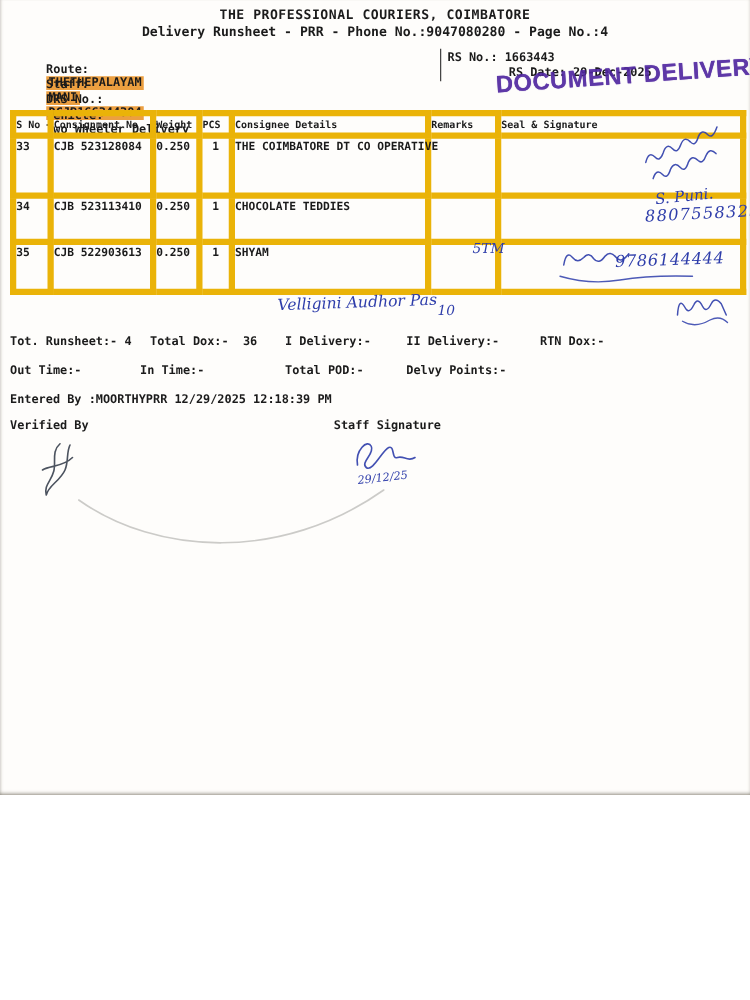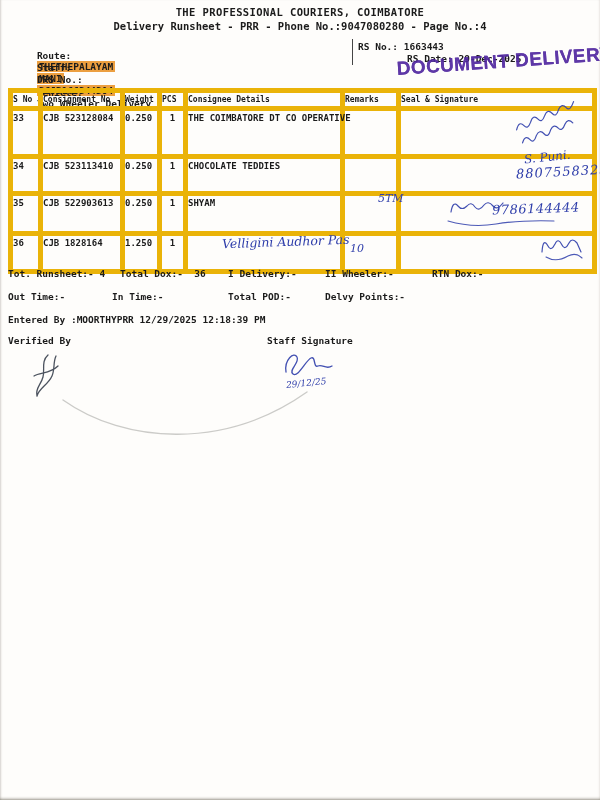--- a/index.html
+++ b/index.html
@@ -1,17 +1,17 @@
 <!DOCTYPE html>
 <html><head>
 <meta charset="utf-8">
 <style>
   html,body{margin:0;padding:0;background:#ffffff;}
   .page{
-    position:relative;width:600px;height:800px;background:#fefdfb;
+    position:relative;width:600px;height:636px;background:#fefdfb;
     font-family:"DejaVu Sans Mono",monospace;color:#1b1b1b;overflow:hidden;
     box-shadow: inset 0 -3px 3px -2px rgba(110,104,90,.7),
                 inset 2px 0 2px -1px rgba(160,158,150,.4),
                 inset -2px 0 2px -1px rgba(205,203,195,.35);
   }
   .abs{position:absolute;}
   .title{top:6px;left:0;width:100%;text-align:center;font-size:10.5px;font-weight:700;letter-spacing:.4px;}
   .subtitle{top:20px;left:0;width:100%;text-align:center;font-size:10.5px;font-weight:700;}
   .meta{font-size:9.5px;font-weight:700;white-space:pre;}
   .hl{background:#ec9f40;padding:0 2px;}
@@ -109,29 +109,20 @@
       </tr>
       <tr class="r2">
         <td>35</td>
         <td>CJB 522903613</td>
         <td>0.250</td>
         <td class="c">1</td>
         <td>SHYAM</td>
         <td></td>
         <td></td>
       </tr>
-      <tr class="r3">
-        <td>36</td>
-        <td>CJB 1828164</td>
-        <td>1.250</td>
-        <td class="c">1</td>
-        <td></td>
-        <td></td>
-        <td></td>
-      </tr>
     </tbody>
   </table>
 
   <svg class="scribble" style="left:512px;top:103px;" width="88" height="42" viewBox="0 0 88 42">
     <path d="M4,20 q4,-9 8,-3 q3,5 7,-2 q4,-8 8,-2 q3,5 7,-2 q4,-7 8,-1 q3,5 7,-3 q4,-6 8,0 q3,4 8,-5" transform="rotate(-10 44 20)" stroke="#2e3daa" stroke-width="1.2" opacity=".9"></path>
     <path d="M10,34 q4,-8 8,-2 q3,5 7,-3 q4,-6 8,0 q3,5 7,-3 q4,-6 8,0 q3,4 7,-3 q4,-6 8,0" transform="rotate(-10 44 34)" stroke="#2e3daa" stroke-width="1.2" opacity=".9"></path>
   </svg>
 
   <div class="hw" style="left:524px;top:150px;font-size:12px;transform:rotate(-6deg);">S. Puni.</div>
   <div class="hw" style="left:516px;top:164px;font-size:13px;letter-spacing:1px;transform:rotate(-3deg);">8807558323</div>
@@ -149,21 +140,21 @@
 
   <div class="hw" style="left:222px;top:234px;font-size:12.5px;transform:rotate(-2deg);">Velligini Audhor Pas</div>
   <svg class="scribble" style="left:536px;top:230px;" width="58" height="32" viewBox="0 0 58 32">
     <path d="M6,22 q1,-15 6,-6 q3,6 7,-2 q3,-7 7,1 q3,6 7,-2 q3,-6 8,0 l4,9" stroke="#2e3daa" stroke-width="1.2" opacity=".9"></path>
     <path d="M10,27 q10,6 22,-1 q8,-4 14,2" stroke="#2e3daa" stroke-width="1.1" opacity=".85"></path>
   </svg>
 
   <div class="abs ft" style="left:8px;top:268px;">Tot. Runsheet:- 4</div>
   <div class="abs ft" style="left:120px;top:268px;">Total Dox:-  36</div>
   <div class="abs ft" style="left:228px;top:268px;">I Delivery:-</div>
-  <div class="abs ft" style="left:325px;top:268px;">II Wheeler:-</div>
+  <div class="abs ft" style="left:325px;top:268px;">II Delivery:-</div>
   <div class="abs ft" style="left:432px;top:268px;">RTN Dox:-</div>
 
   <div class="abs ft" style="left:8px;top:291px;">Out Time:-</div>
   <div class="abs ft" style="left:112px;top:291px;">In Time:-</div>
   <div class="abs ft" style="left:228px;top:291px;">Total POD:-</div>
   <div class="abs ft" style="left:325px;top:291px;">Delvy Points:-</div>
 
   <div class="abs ft" style="left:8px;top:314px;">Entered By :MOORTHYPRR 12/29/2025 12:18:39 PM</div>
 
   <div class="abs ft" style="left:8px;top:335px;">Verified By</div>

